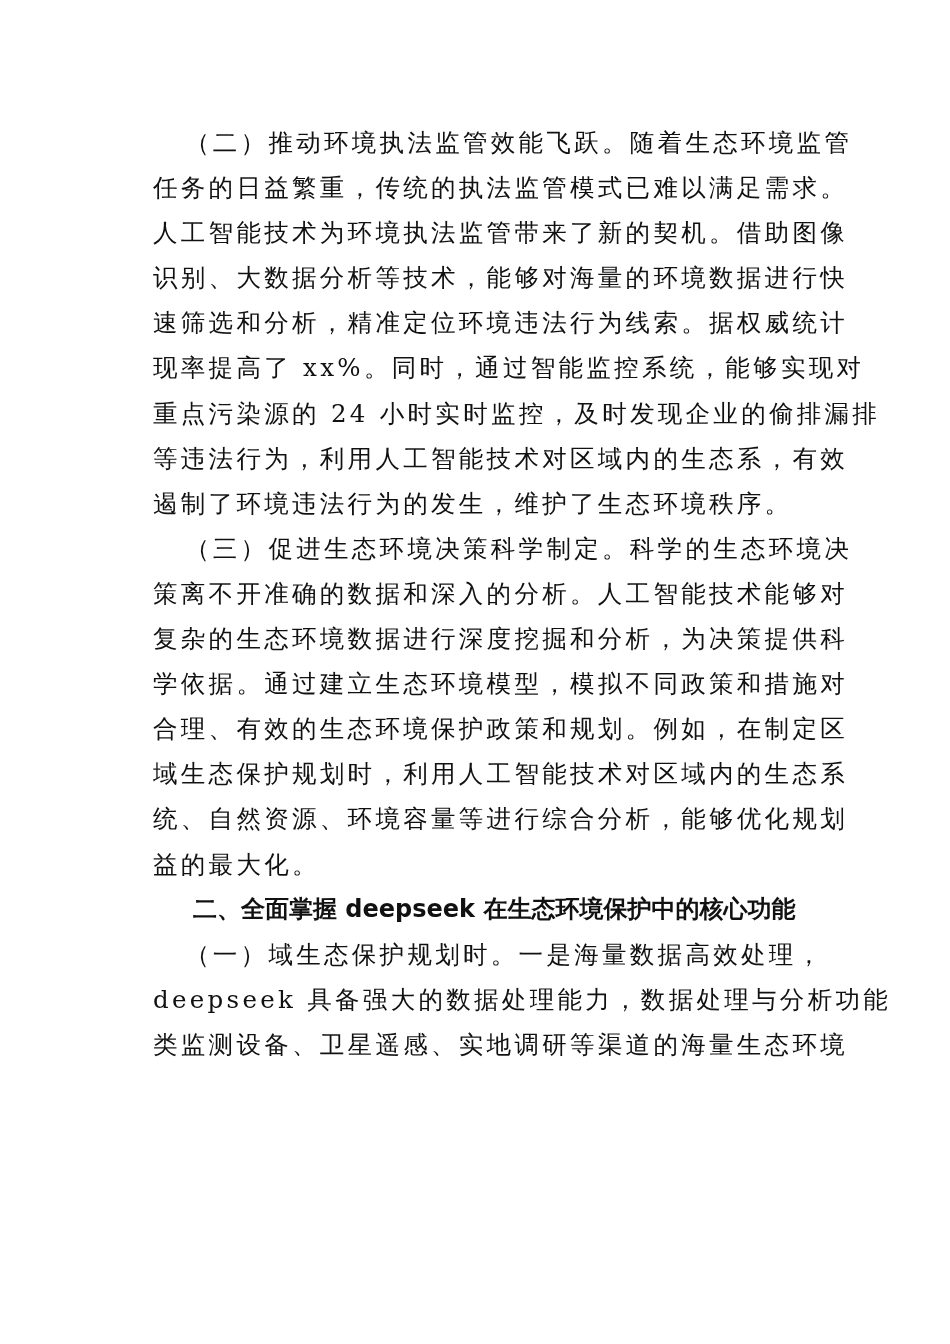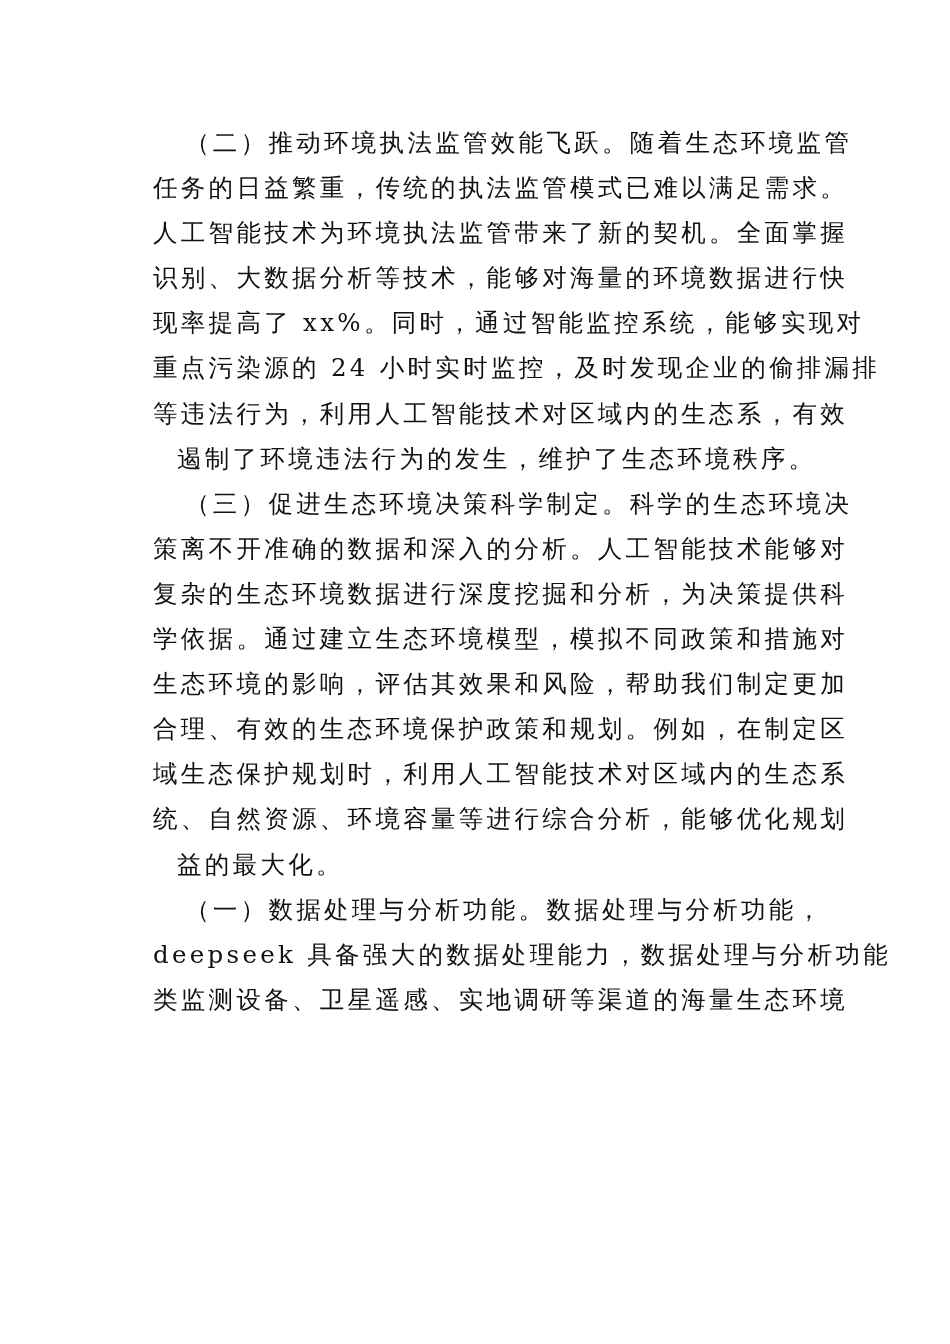--- a/index.html
+++ b/index.html
@@ -5,50 +5,51 @@
   html, body { margin: 0; padding: 0; background: #ffffff; }
   body { width: 950px; height: 1344px; position: relative; overflow: hidden; }
   .page { position: absolute; left: 153px; top: 120px; width: 652px; }
   .line {
     height: 45.1px; line-height: 45.1px;
     font-family: "DejaVu Serif", serif;
     font-size: 24.5px; color: #111111;
     white-space: nowrap; letter-spacing: 3.3px;
     text-align: justify; text-align-last: justify;
   }
-  .line.last { text-align-last: left; margin-left: 24px; }
+  .line.last { text-align-last: left; }
   .line.indent { padding-left: 32px; }
   .line.heading {
     font-family: "DejaVu Sans", sans-serif; font-weight: bold;
     letter-spacing: 0px; padding-left: 40px; font-size: 24px;
   }
 </style>
 </head>
 <body>
 
 <div class="page">
   <div>
     <div class="line indent">（二）推动环境执法监管效能飞跃。随着生态环境监管</div>
     <div class="line">任务的日益繁重，传统的执法监管模式已难以满足需求。</div>
-    <div class="line">人工智能技术为环境执法监管带来了新的契机。全面掌握</div>
+    <div class="line">人工智能技术为环境执法监管带来了新的契机。借助图像</div>
     <div class="line">识别、大数据分析等技术，能够对海量的环境数据进行快</div>
+    <div class="line">速筛选和分析，精准定位环境违法行为线索。据权威统计</div>
     <div class="line">现率提高了 xx%。同时，通过智能监控系统，能够实现对</div>
     <div class="line">重点污染源的 24 小时实时监控，及时发现企业的偷排漏排</div>
     <div class="line">等违法行为，利用人工智能技术对区域内的生态系，有效</div>
     <div class="line last">遏制了环境违法行为的发生，维护了生态环境秩序。</div>
   </div>
   <div>
     <div class="line indent">（三）促进生态环境决策科学制定。科学的生态环境决</div>
     <div class="line">策离不开准确的数据和深入的分析。人工智能技术能够对</div>
     <div class="line">复杂的生态环境数据进行深度挖掘和分析，为决策提供科</div>
     <div class="line">学依据。通过建立生态环境模型，模拟不同政策和措施对</div>
-    <div class="line">生态环境的影响，评估其效果和风险，帮助我们制定更加</div>
     <div class="line">合理、有效的生态环境保护政策和规划。例如，在制定区</div>
     <div class="line">域生态保护规划时，利用人工智能技术对区域内的生态系</div>
     <div class="line">统、自然资源、环境容量等进行综合分析，能够优化规划</div>
     <div class="line last">益的最大化。</div>
   </div>
+  <div class="line heading last">二、全面掌握 deepseek 在生态环境保护中的核心功能</div>
   <div>
-    <div class="line indent">（一）数据处理与分析功能。数据处理与分析功能，</div>
+    <div class="line indent">（一）域生态保护规划时。一是海量数据高效处理，</div>
     <div class="line">deepseek 具备强大的数据处理能力，数据处理与分析功能</div>
     <div class="line">类监测设备、卫星遥感、实地调研等渠道的海量生态环境</div>
   </div>
 </div>
 
 </body></html>

